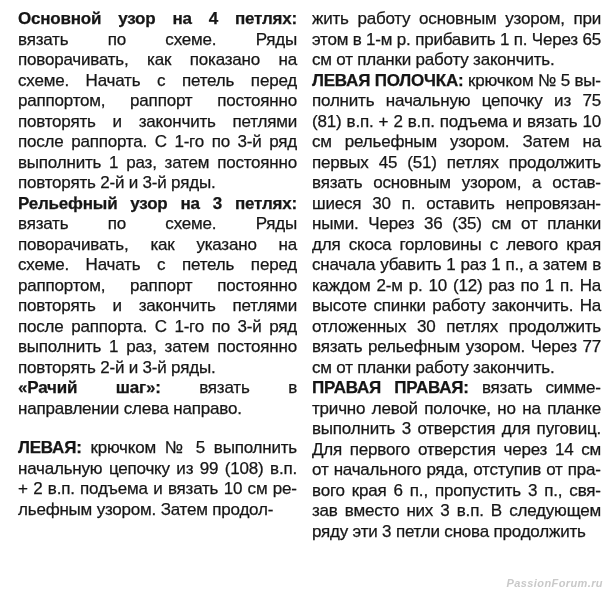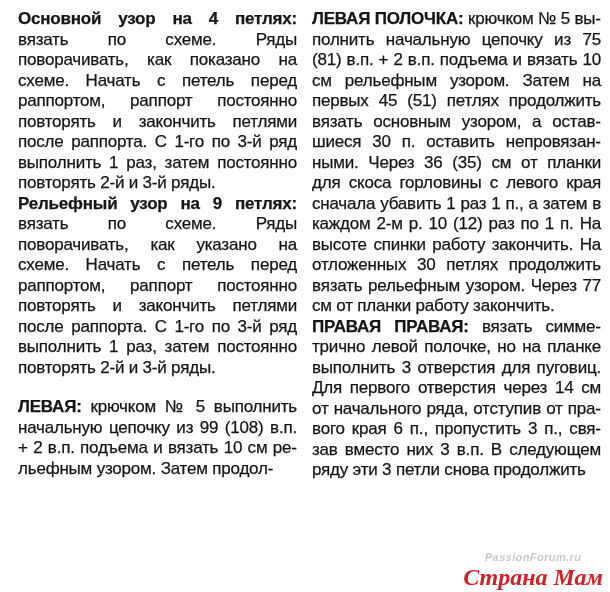--- a/index.html
+++ b/index.html
@@ -63,32 +63,33 @@
   }
 </style>
 </head>
 <body>
 
 <div class="page">
 
   <div class="col col-left">
     <p><b>Основной узор на 4 петлях:</b><span> вязать по схеме. Ряды поворачивать, как показано на схеме. Начать с петель перед раппортом, раппорт постоян­но повторять и закончить петлями после раппорта. С 1-го по 3-й ряд выполнить 1 раз, затем постоянно повторять 2-й и 3-й ряды.</span></p>
 
-    <p><b>Рельефный узор на 9 петлях:</b><span> вязать по схеме. Ряды поворачивать, как указано на схеме. Начать с петель перед раппортом, раппорт постоян­но повторять и закончить петлями после раппорта. С 1-го по 3-й ряд выполнить 1 раз, затем постоянно повторять 2-й и 3-й ряды.</span></p>
+    <p><b>Рельефный узор на 3 петлях:</b><span> вязать по схеме. Ряды поворачивать, как указано на схеме. Начать с петель перед раппортом, раппорт постоян­но повторять и закончить петлями после раппорта. С 1-го по 3-й ряд выполнить 1 раз, затем постоянно повторять 2-й и 3-й ряды.</span></p>
 
+    <p><b>«Рачий шаг»:</b><span> вязать в направлении слева направо.</span></p>
 
 
     <p class="gap-above"><b>ЛЕВАЯ:</b><span> крючком № 5 выполнить начальную цепочку из 99 (108) в.п. + 2 в.п. подъема и вязать 10 см ре­льефным узором. Затем продол-</span></p>
   </div>
 
   <div class="col col-right">
+    <p><span>жить работу основным узором, при этом в 1-м р. прибавить 1 п. Через 65 см от планки работу закончить.</span></p>
 
     <p><b>ЛЕВАЯ ПОЛОЧКА:</b><span> крючком № 5 вы­полнить начальную цепочку из 75 (81) в.п. + 2 в.п. подъема и вязать 10 см рельефным узором. Затем на первых 45 (51) петлях продолжить вязать основным узором, а остав­шиеся 30 п. оставить непровязан­ными. Через 36 (35) см от планки для скоса горловины с левого края сначала убавить 1 раз 1 п., а затем в каждом 2-м р. 10 (12) раз по 1 п. На высоте спинки работу закончить. На отложенных 30 петлях продолжить вязать рельефным узором. Через 77 см от планки работу закончить.</span></p>
 
     <p><b>ПРАВАЯ ПРАВАЯ:</b><span> вязать симме­трично левой полочке, но на планке выполнить 3 отверстия для пуговиц. Для первого отверстия через 14 см от начального ряда, отступив от пра­вого края 6 п., пропустить 3 п., свя­зав вместо них 3 в.п. В следующем ряду эти 3 петли снова продолжить</span></p>
   </div>
 
   <div class="watermark">
     <span class="wm-site">PassionForum.ru</span>
-    <span class="wm-brand">Страна Мам</span>
   </div>
 
 </div>
 
 </body></html>

